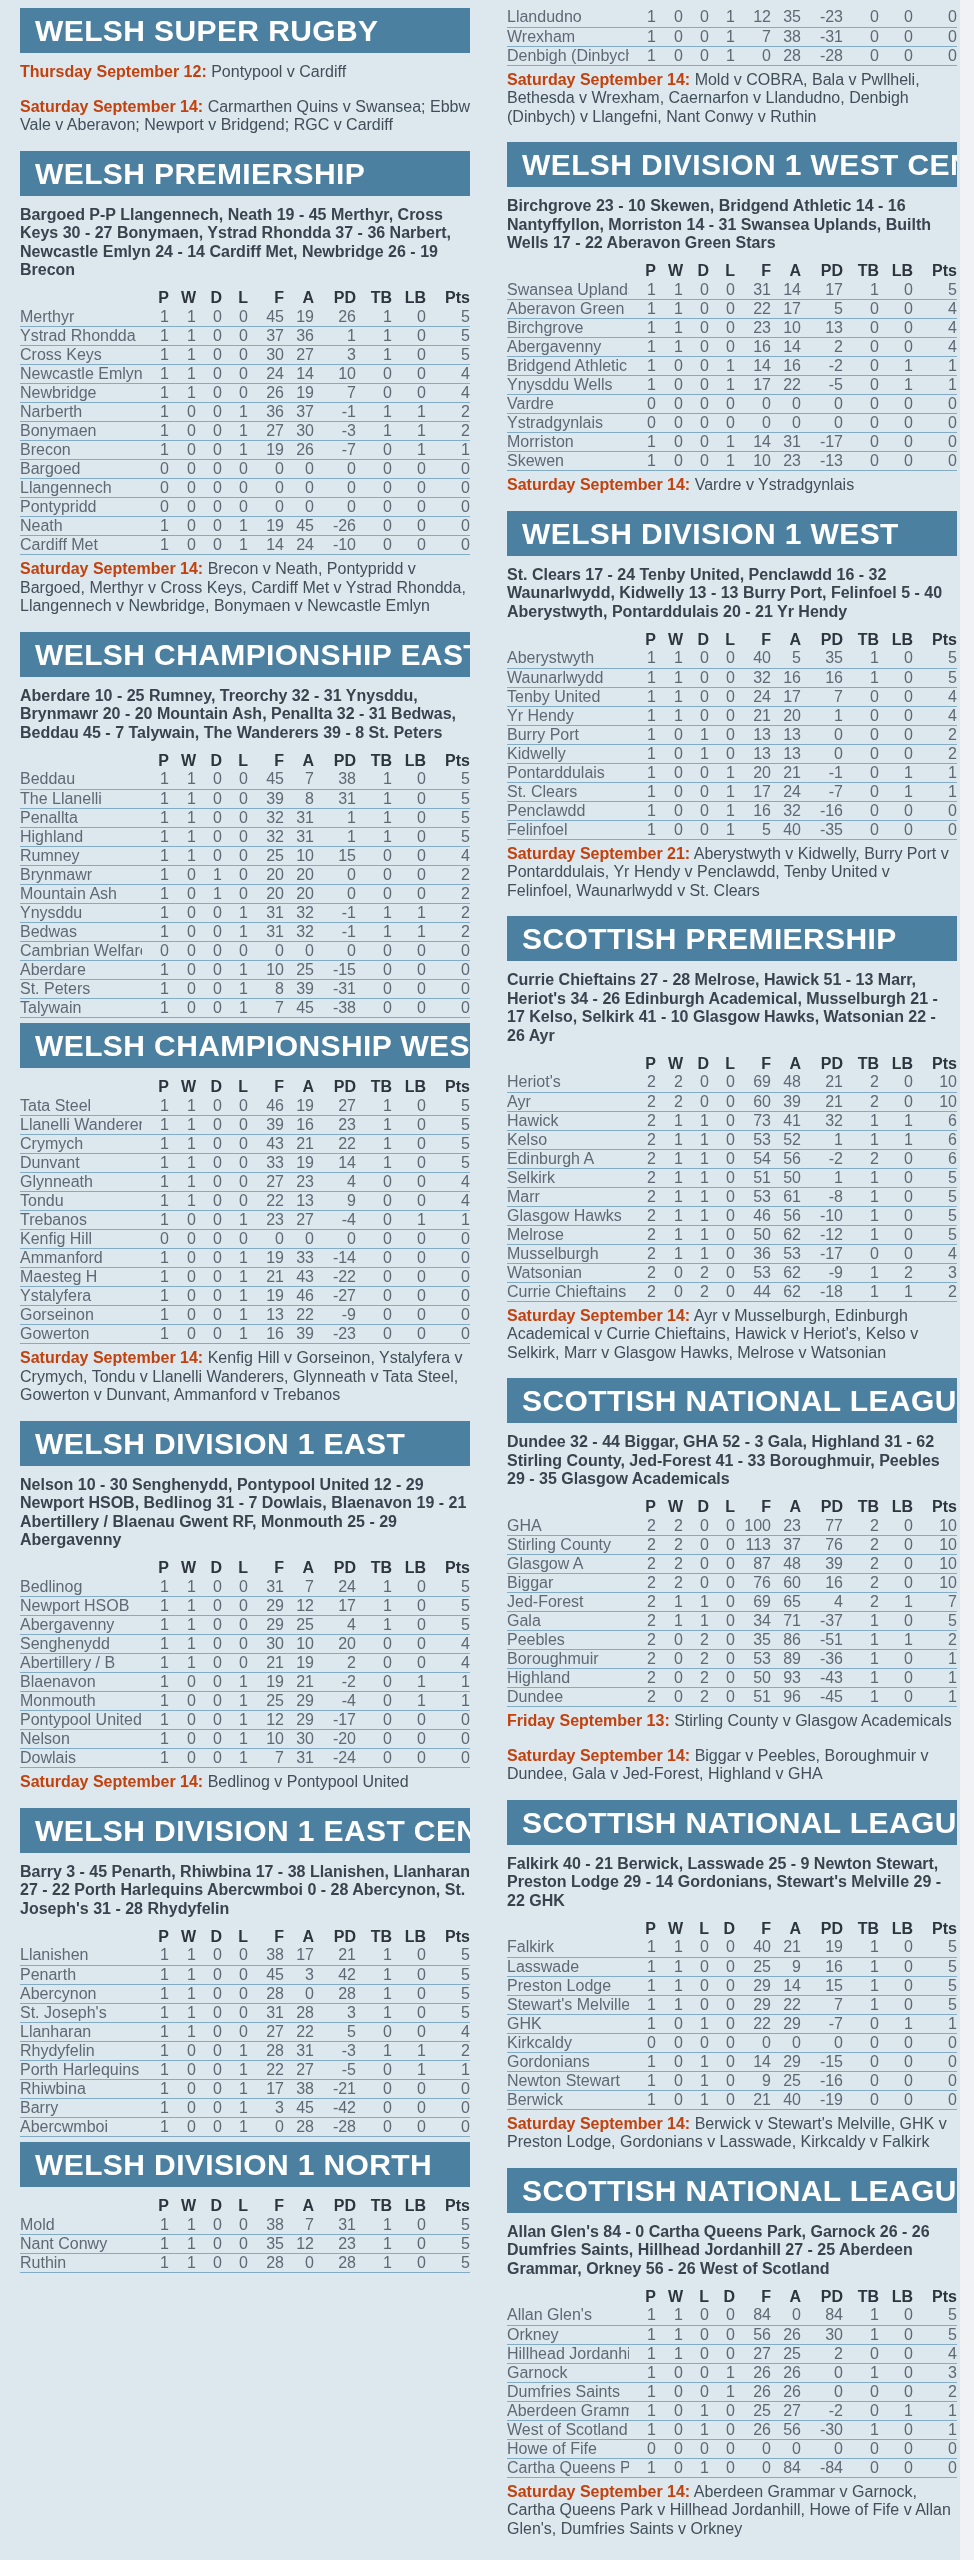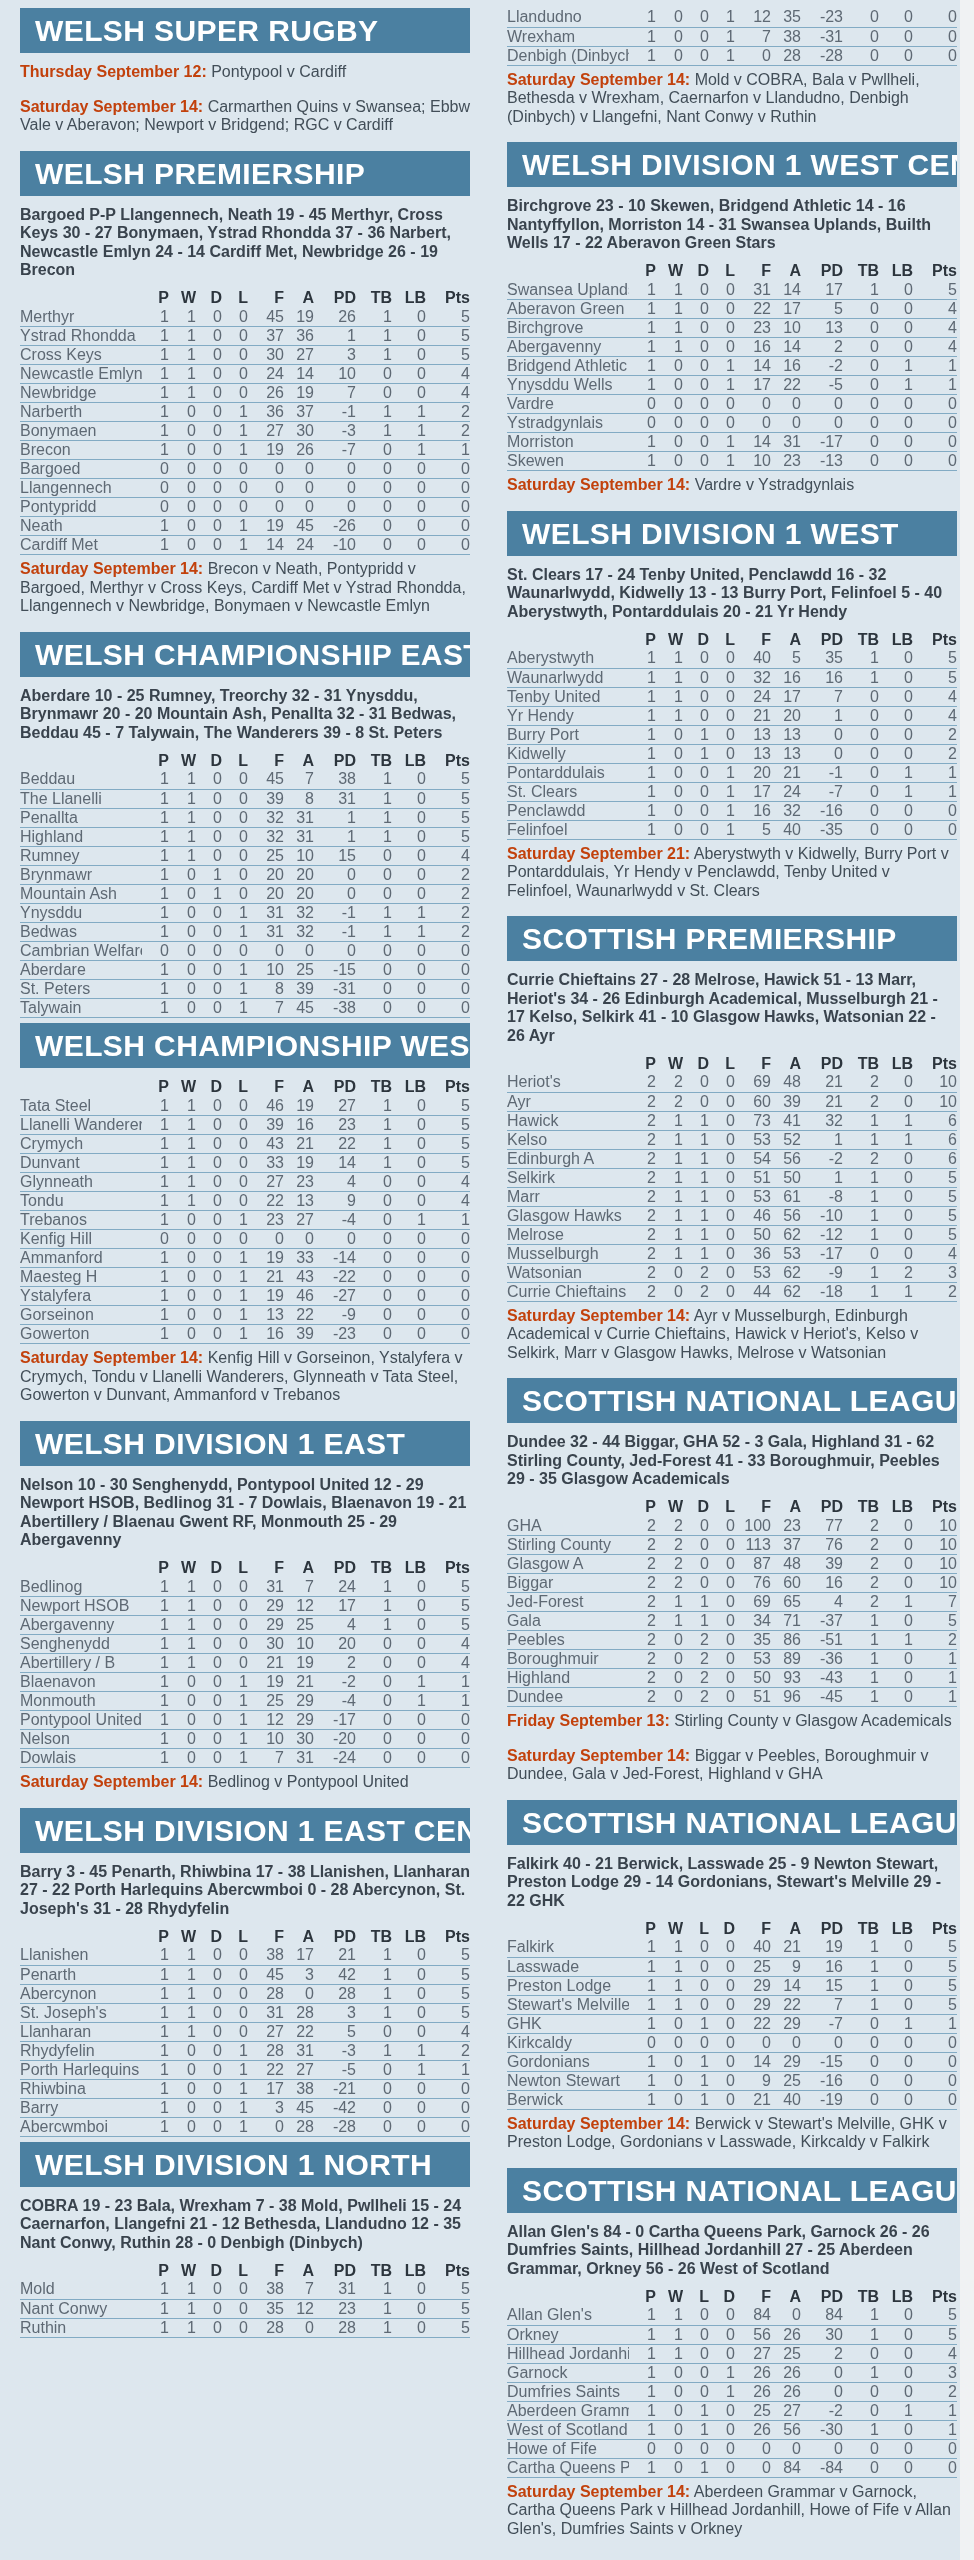--- a/index.html
+++ b/index.html
@@ -983,21 +983,20 @@
                 <td class="num">-28</td>
                 <td class="num">0</td>
                 <td class="num">0</td>
                 <td class="num">0</td>
               </tr>
             </tbody>
           </table>
         </div>
         <div class="section">
           <div class="bar">WELSH DIVISION 1 NORTH</div>
-          <p class="results">COBRA 19 - 23 Bala, Wrexham 7 - 38 Mold, Pwllheli 15 - 24 Caernarfon, Llangefni 21 - 12 Bethesda, Llandudno 12 - 35 Nant Conwy, Ruthin 28 - 0 Denbigh (Dinbych)</p>
           <table>
             <colgroup>
               <col>
               <col style="width: 27px;">
               <col style="width: 27px;">
               <col style="width: 26px;">
               <col style="width: 26px;">
               <col style="width: 36px;">
               <col style="width: 30px;">
               <col style="width: 42px;">

